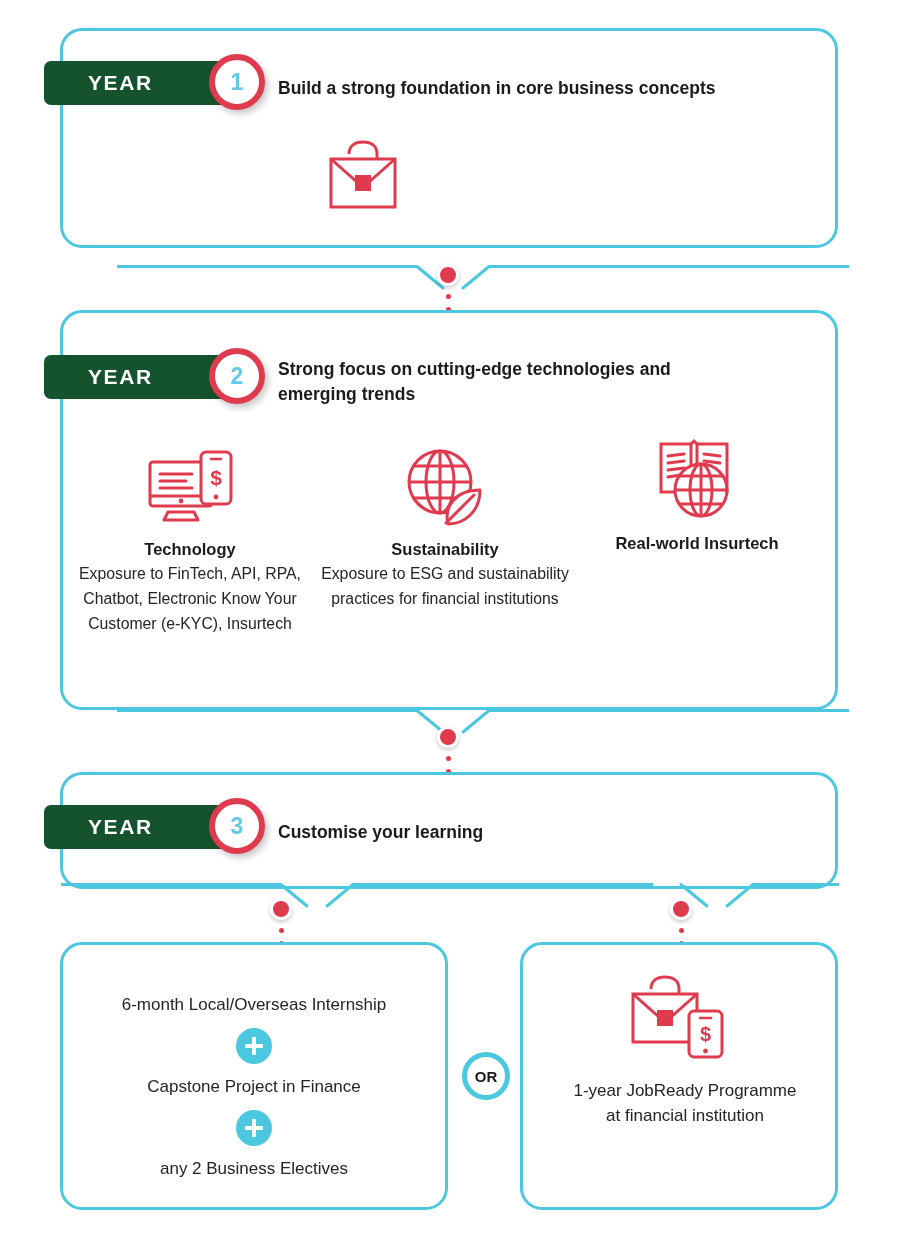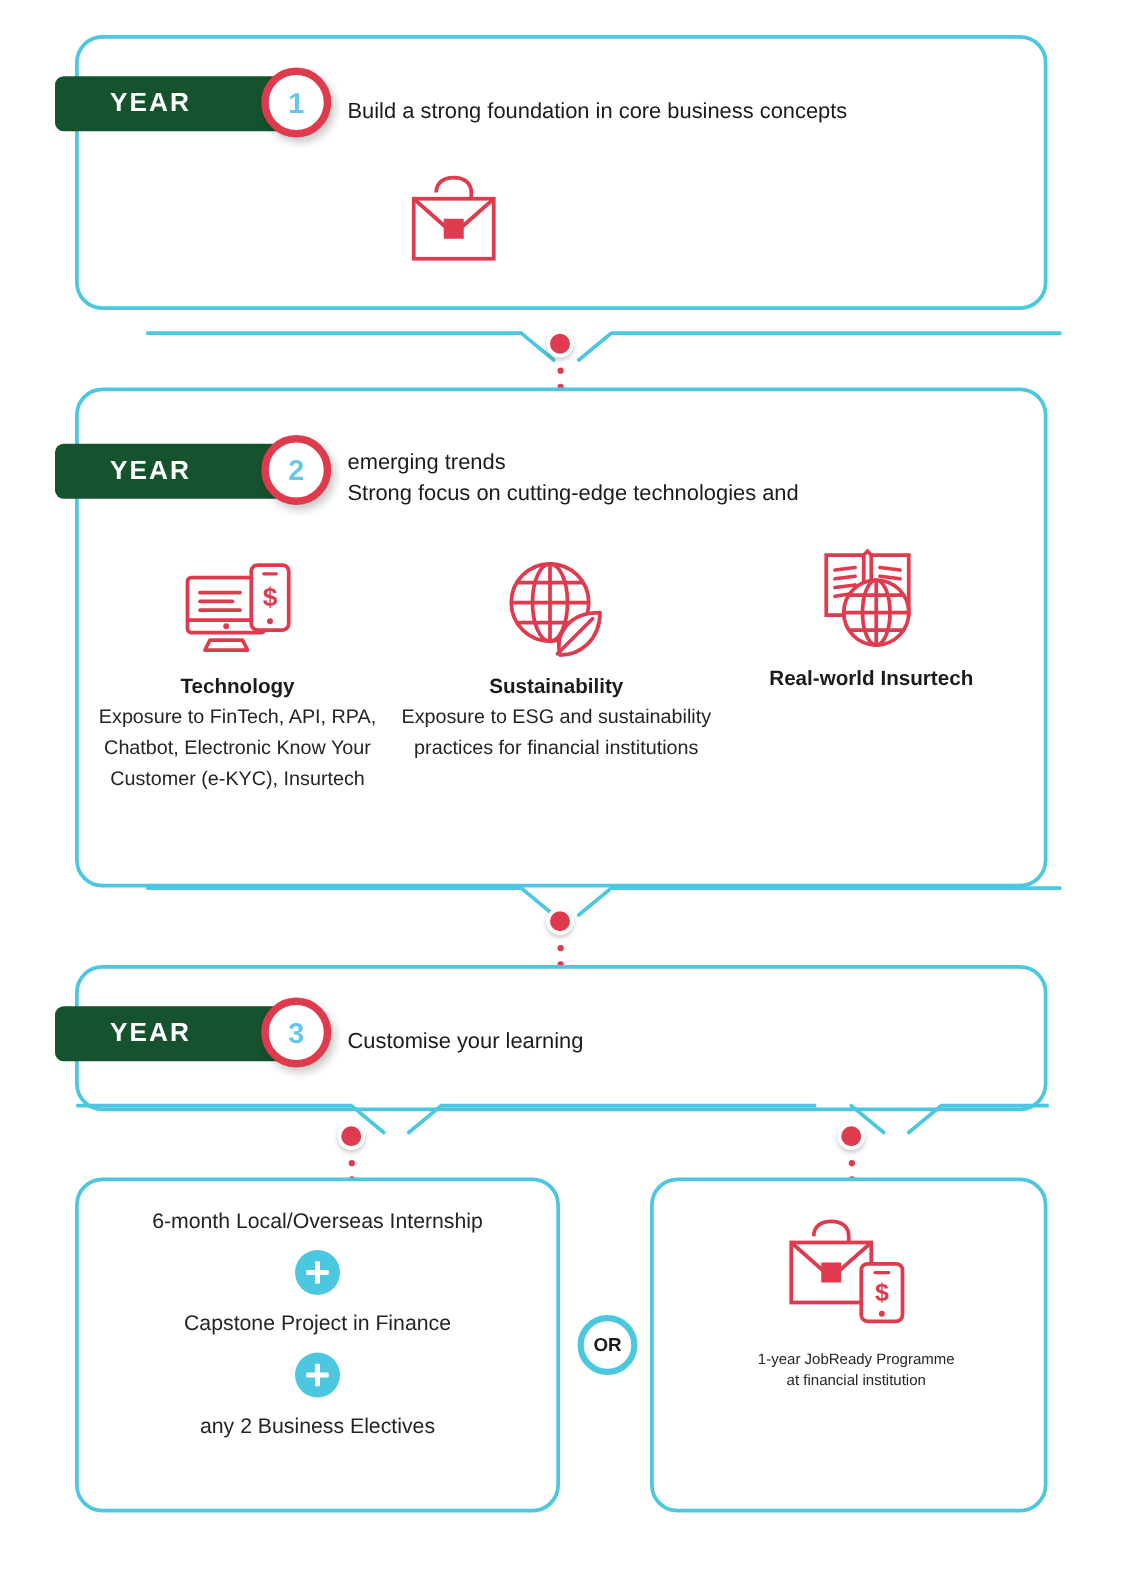--- a/index.html
+++ b/index.html
@@ -79,21 +79,21 @@
   .badge span{
     color:#62C9E8;
     font-weight:bold;
     font-size:23px;
     line-height:1;
   }
 
   
   .card-heading{
     position:absolute;
-    font-weight:normal;
+    font-weight:bold;
     font-size:17.5px;
     line-height:1.45;
     color:#1b1b1b;
   }
 
   
   #y1-icon{position:absolute;left:327px;top:137px;}
   #y1-text{position:absolute;left:422px;top:131px;width:400px;}
   #y1-text .t-title{font-weight:bold;font-size:16.5px;color:#1b1b1b;line-height:1.5;}
   #y1-text .t-body{font-size:16px;color:#242424;line-height:1.55;}
@@ -155,23 +155,23 @@
     width:48px;height:48px;
     border-radius:50%;
     background:#fff;
     border:5px solid #4BC8E0;
     box-sizing:border-box;
     display:flex;align-items:center;justify-content:center;
     font-weight:bold;font-size:15px;color:#1b1b1b;
     z-index:5;
   }
 
-  #opt-left .stack{padding-top:20px;}
+  #opt-left .stack{padding-top:48px;}
   #opt-right .r-icon{display:flex;justify-content:center;padding-top:28px;}
-  #opt-right .r-text{margin-top:18px;font-size:12px;line-height:1.45;color:#242424;padding-left:12px;}
+  #opt-right .r-text{margin-top:18px;font-size:17px;line-height:1.45;color:#242424;padding-left:12px;}
 </style>
 </head>
 <body>
 
 <div class="canvas">
 
   <div class="year-card" id="card-year1">
     <div class="notch" style="left:354px;top:214px;">
       <svg width="72" height="26" viewBox="0 0 72 26">
         <rect x="-300" y="20" width="300" height="3" fill="#4BC8E0"></rect>
@@ -223,22 +223,22 @@
     <div class="banner-red"></div>
     <div class="banner-blue">
       <span class="year-word">YEAR</span>
     </div>
     <div class="badge">
       <span>2</span>
     </div>
   </div>
 
   <div class="card-heading" style="left:278px;top:357px;width:500px;">
+    <div>Strong focus on cutting-edge technologies and</div>
     <div>emerging trends</div>
-    <div>Strong focus on cutting-edge technologies and</div>
   </div>
 
   <div class="col" id="col-tech">
     <div class="col-icon">
       <svg width="92" height="80" viewBox="0 0 92 80">
         <rect x="6" y="14" width="62" height="44" rx="3" stroke="#E03A4E" stroke-width="3" fill="none"></rect>
         <line x1="6" y1="48" x2="68" y2="48" stroke="#E03A4E" stroke-width="3"></line>
         <circle cx="37" cy="53" r="2.4" fill="#E03A4E"></circle>
         <path d="M24 64 L50 64 L54 72 L20 72 Z" stroke="#E03A4E" stroke-width="3" fill="none" stroke-linejoin="round"></path>
         <line x1="16" y1="26" x2="48" y2="26" stroke="#E03A4E" stroke-width="3" stroke-linecap="round"></line>

